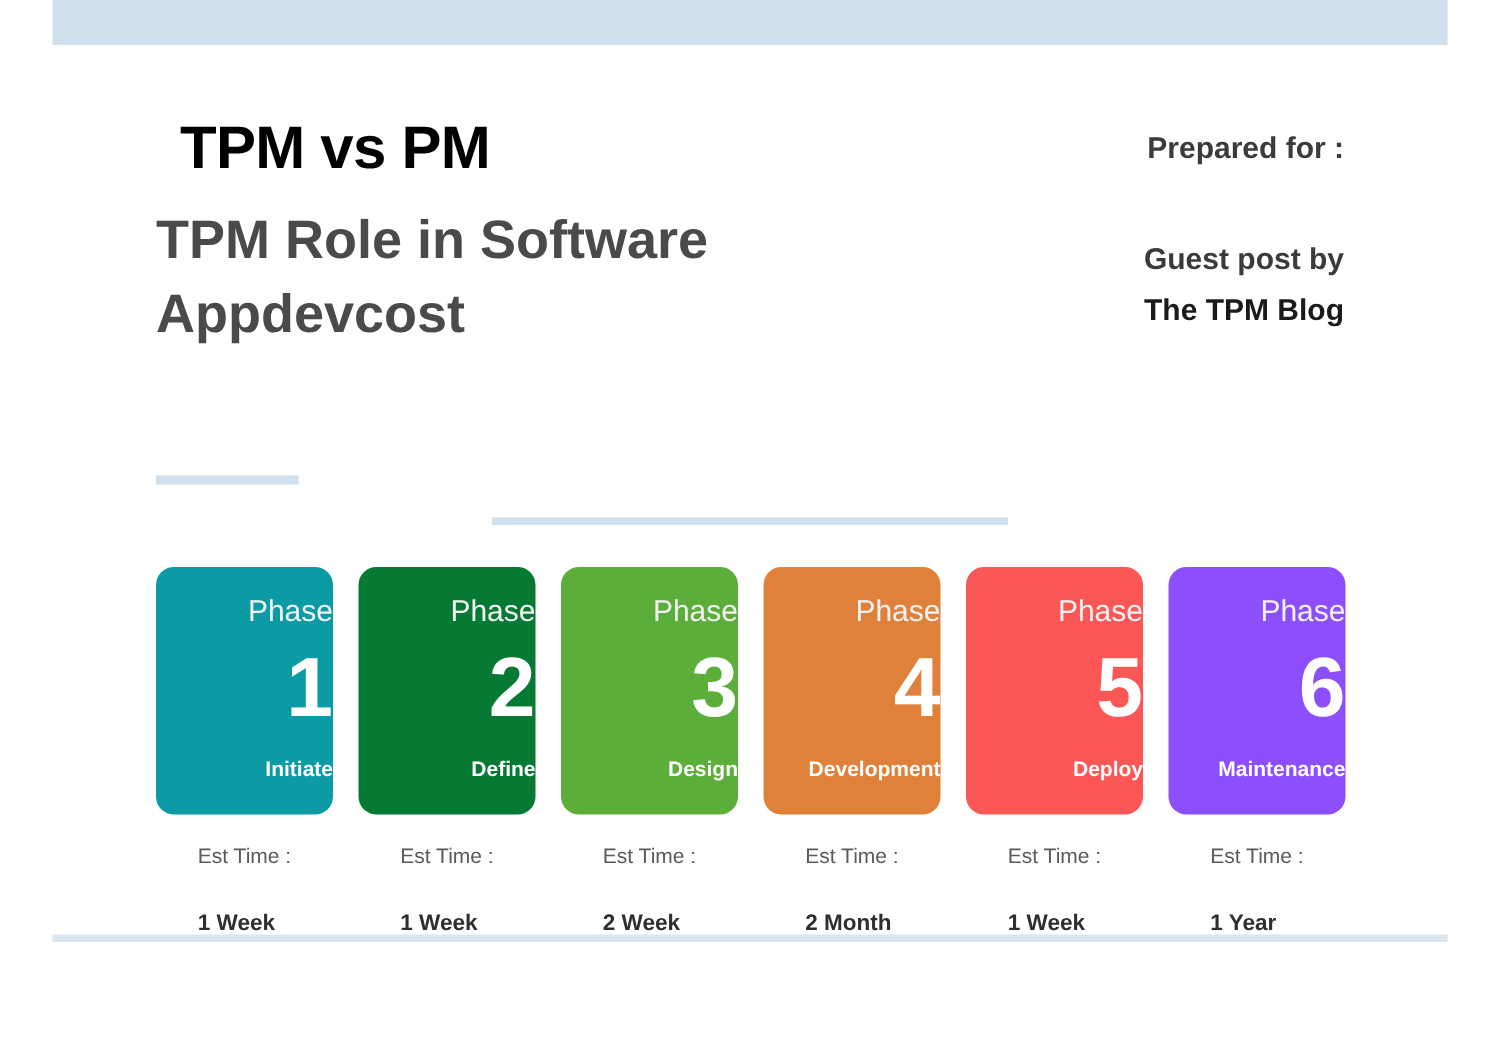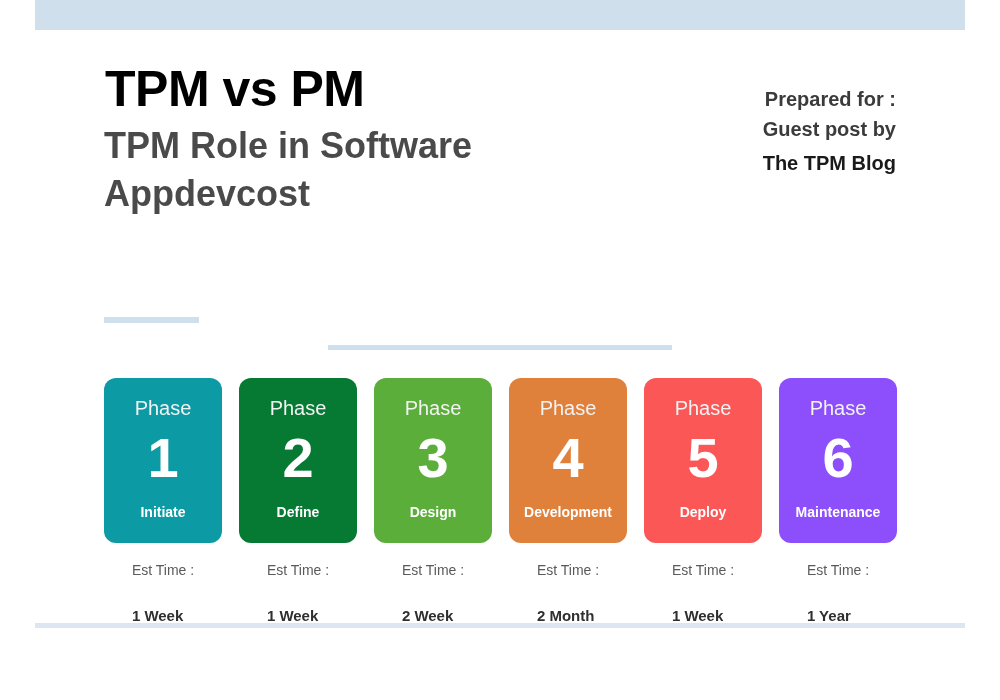--- a/index.html
+++ b/index.html
@@ -43,46 +43,47 @@
   }
 
   .title-block {
     position: absolute;
     left: 104px;
     top: 0;
     width: 520px;
   }
 
   .main-title {
-    font-size: 50px;
+    font-size: 40px;
     font-weight: bold;
     color: #000000;
     line-height: 1.05;
     letter-spacing: -0.5px;
-    margin: 1px;
+    margin: 16px;
   }
 
   .sub-title {
     font-size: 36px;
     font-weight: bold;
     color: #4a4a4a;
     line-height: 1.35;
     margin: 6px 0 0 0;
     max-width: 420px;
   }
 
   .credits {
     position: absolute;
     right: 104px;
     top: 22px;
     width: 300px;
     text-align: right;
   }
 
   .credit-group + .credit-group {
+    margin-top: 44px;
   }
 
   .credit-label {
     font-size: 20px;
     font-weight: bold;
     color: #3b3b3b;
     line-height: 1.5;
   }
 
   .credit-value {
@@ -139,21 +140,21 @@
   }
 
   .phase-card {
     width: 118px;
     height: 165px;
     border-radius: 12px;
     box-sizing: border-box;
     padding-top: 20px;
     display: flex;
     flex-direction: column;
-    align-items: center;
+    align-items: flex-end;
     color: #ffffff;
     text-align: center;
   }
 
   .phase-word {
     font-size: 20px;
     font-weight: normal;
     line-height: 1;
     color: #f2f2f2;
   }

